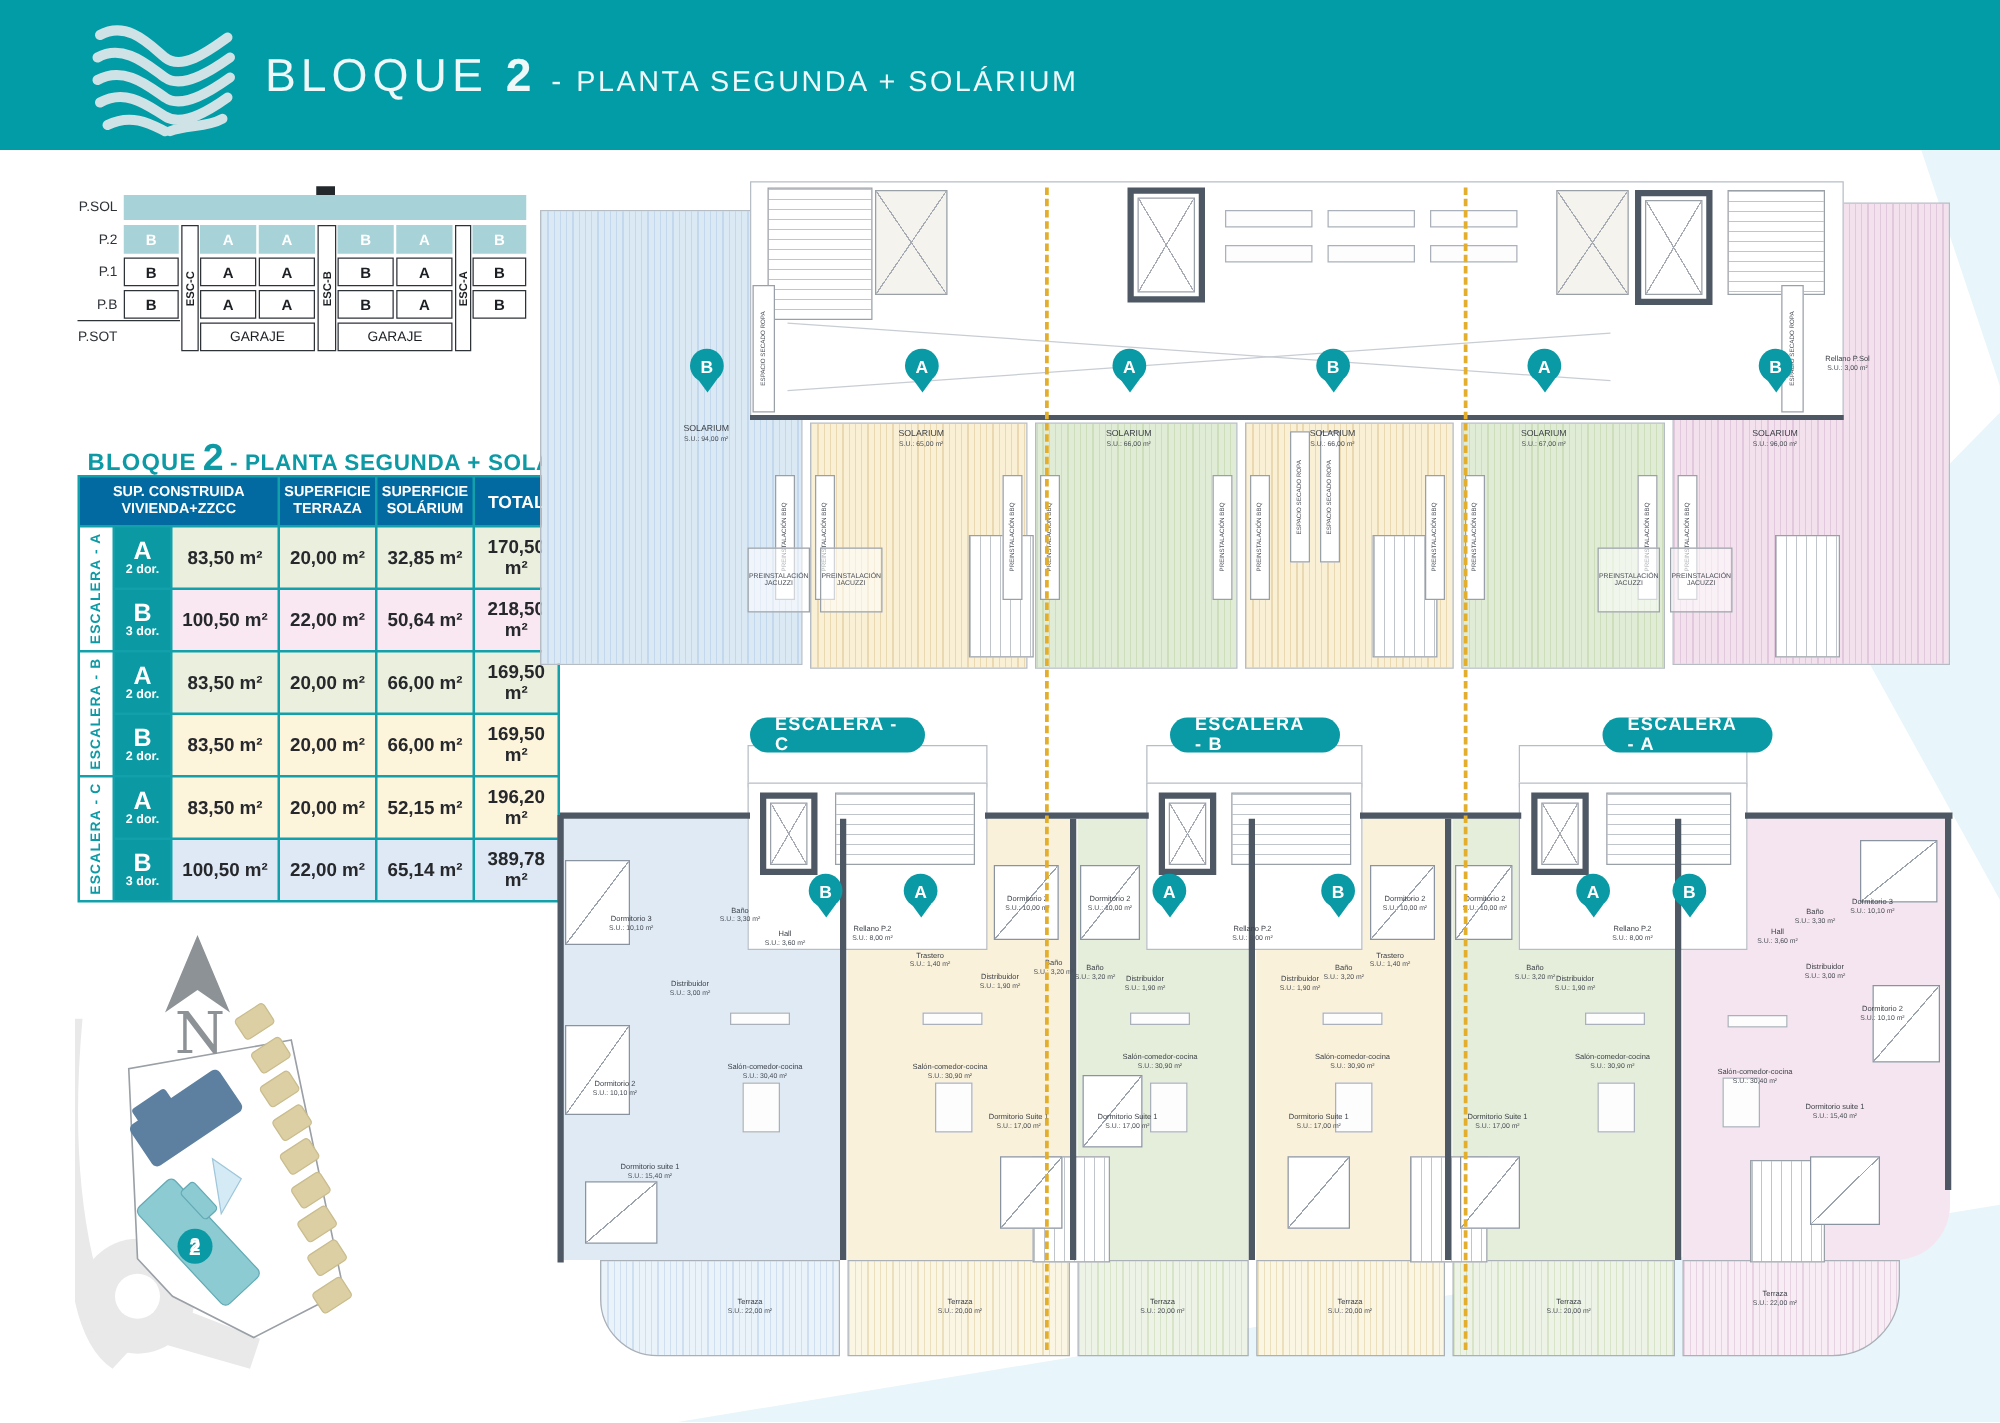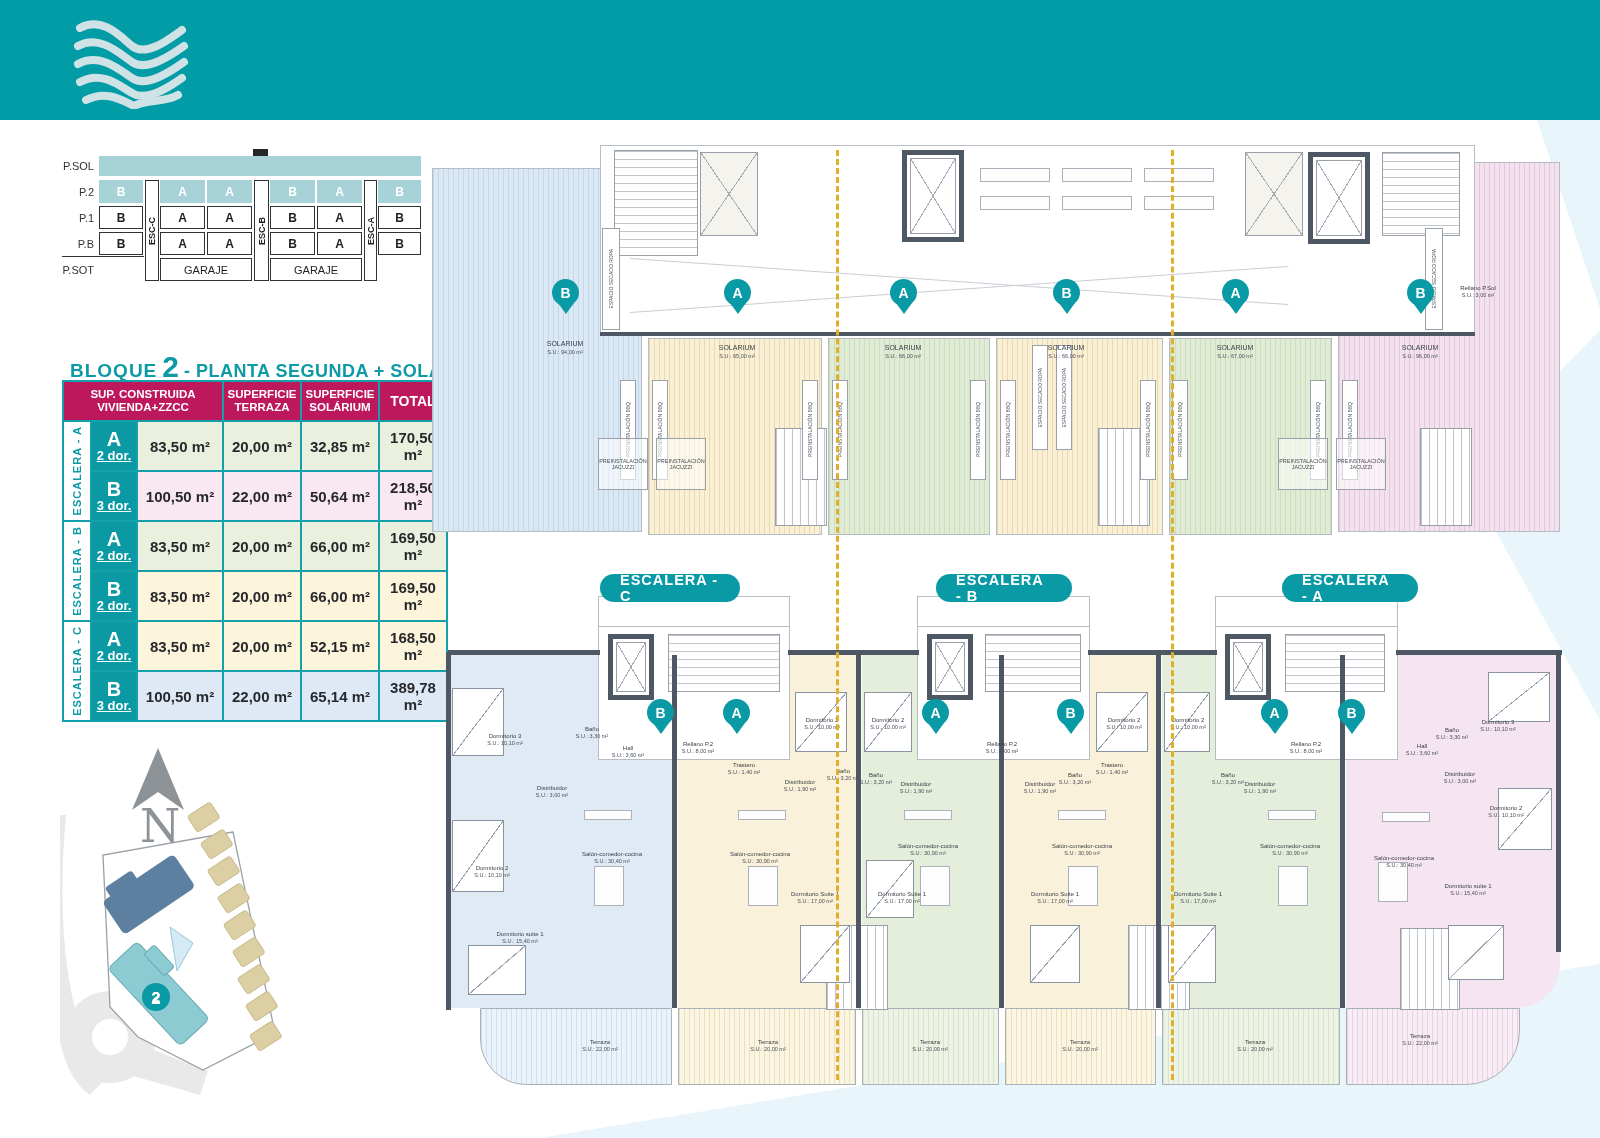--- a/index.html
+++ b/index.html
@@ -19,26 +19,26 @@
   .stk-cell{box-sizing:border-box;border:1.4px solid #2e3338;background:#fff;display:flex;align-items:center;justify-content:center;font-weight:bold;font-size:12px;color:#1c1f23;z-index:6;}
   .stk-teal{background:#a6d2d8;border:none;color:#fff;}
   .stk-esc{writing-mode:vertical-rl;transform:rotate(180deg);font-size:9px;letter-spacing:0;}
   
   #tbl-title{left:70px;top:350px;color:#0d9aa5;font-weight:bold;z-index:5;display:flex;align-items:baseline;gap:5px;}
   #tbl-title .n{font-size:30px;}
   #tbl-title .w{font-size:19px;letter-spacing:1px;}
   #tbl-title .r{font-size:18px;letter-spacing:0.5px;}
   table.areas{position:absolute;left:62px;top:380px;border-collapse:separate;border-spacing:2.5px;background:#12a0aa;z-index:5;}
   table.areas td{box-sizing:border-box;}
-  .ath{background:#be185d;color:#fff;font-size:11.5px;font-weight:bold;text-align:center;white-space:pre-line;line-height:13px;padding:6px 2px;}
+  .ath{background:#0369a1;color:#fff;font-size:11.5px;font-weight:bold;text-align:center;white-space:pre-line;line-height:13px;padding:6px 2px;}
   .acell{font-size:15px;font-weight:bold;color:#26282c;text-align:center;height:48px;}
   .t-green{background:#eaf0dd;} .t-pink{background:#f9e8f2;} .t-cream{background:#fdf4dc;} .t-blue{background:#dfe9f5;}
   .alet{background:#0b9aa4;color:#fff;text-align:center;width:44px;}
   .alet .L{font-size:20px;font-weight:bold;line-height:18px;display:block;}
-  .alet .d{font-size:13px;font-weight:bold;display:block;text-decoration:underline;}
+  .alet .d{font-size:10px;font-weight:bold;display:block;}
   .aside{background:#fff;width:26px;}
   .aside span{writing-mode:vertical-rl;transform:rotate(180deg);font-size:11px;font-weight:bold;color:#0d9aa5;letter-spacing:1px;display:block;margin:0 auto;}
   
   #north{left:118px;top:748px;z-index:5;}
   
   .pin{position:absolute;width:27px;height:27px;background:#0a9aa5;border-radius:50%;color:#fff;font-weight:bold;font-size:14px;display:flex;align-items:center;justify-content:center;z-index:60;}
   .pin::after{content:'';position:absolute;top:24px;left:50%;transform:translateX(-50%);border:8px solid transparent;border-top:11px solid #0a9aa5;}
   .pill{position:absolute;height:28px;background:#0a9aa5;border-radius:14px;color:#fff;font-weight:bold;font-size:14.5px;letter-spacing:1px;display:flex;align-items:center;justify-content:center;padding:0 20px;z-index:50;}
   .rl{position:absolute;transform:translate(-50%,-50%);display:flex;flex-direction:column;align-items:center;font-size:6px;line-height:7px;color:#3a3f46;text-align:center;z-index:32;width:100px;}
   .rl .ar{font-size:5.5px;color:#4a4f57;}
@@ -90,20 +90,25 @@
     <svg class="abs" style="left:72px;top:10px;" width="118" height="100" viewBox="0 0 118 100">
       <g fill="none" stroke="#cfe3e6" stroke-width="8" stroke-linecap="round">
         <path d="M8,18 C30,6 48,26 60,36 C74,47 96,30 110,20"></path>
         <path d="M6,36 C28,24 48,44 60,52 C74,62 98,46 112,36"></path>
         <path d="M6,54 C28,42 48,60 60,68 C74,78 98,62 112,52"></path>
         <path d="M8,72 C30,60 48,76 60,83 C74,92 96,78 110,68"></path>
         <path d="M14,90 C34,80 50,90 60,95"></path>
         <path d="M64,95 C76,90 94,92 106,85"></path>
       </g>
     </svg>
+    <div class="abs" id="hdr-title">
+      <span class="t-big"><span>BLOQUE</span>&nbsp;<b>2</b></span>
+      <span class="t-dash">-</span>
+      <span class="t-sub">PLANTA SEGUNDA + SOLÁRIUM</span>
+    </div>
   </div>
 
   <div>
     <div class="abs stk-lab" style="left:58px;top:160px;">P.SOL</div>
     <div class="abs stk-lab" style="left:58px;top:186px;">P.2</div>
     <div class="abs stk-lab" style="left:58px;top:212px;">P.1</div>
     <div class="abs stk-lab" style="left:58px;top:238px;">P.B</div>
     <div class="abs stk-lab" style="left:58px;top:264px;">P.SOT</div>
 
     <div class="abs" style="left:253px;top:149px;width:15px;height:8px;background:#23282d;z-index:6;"></div>
@@ -205,21 +210,21 @@
       <td class="aside" rowspan="2">
             <span>ESCALERA - C</span>
           </td>
       <td class="alet">
             <span class="L">A</span>
             <span class="d">2 dor.</span>
           </td>
       <td class="acell t-cream">83,50 m²</td>
       <td class="acell t-cream">20,00 m²</td>
       <td class="acell t-cream">52,15 m²</td>
-      <td class="acell t-cream">168,50 m²</td>
+      <td class="acell t-cream">196,20 m²</td>
     </tr>
     <tr>
       <td class="alet">
             <span class="L">B</span>
             <span class="d">3 dor.</span>
           </td>
       <td class="acell t-blue">100,50 m²</td>
       <td class="acell t-blue">22,00 m²</td>
       <td class="acell t-blue">65,14 m²</td>
       <td class="acell t-blue">389,78 m²</td>

